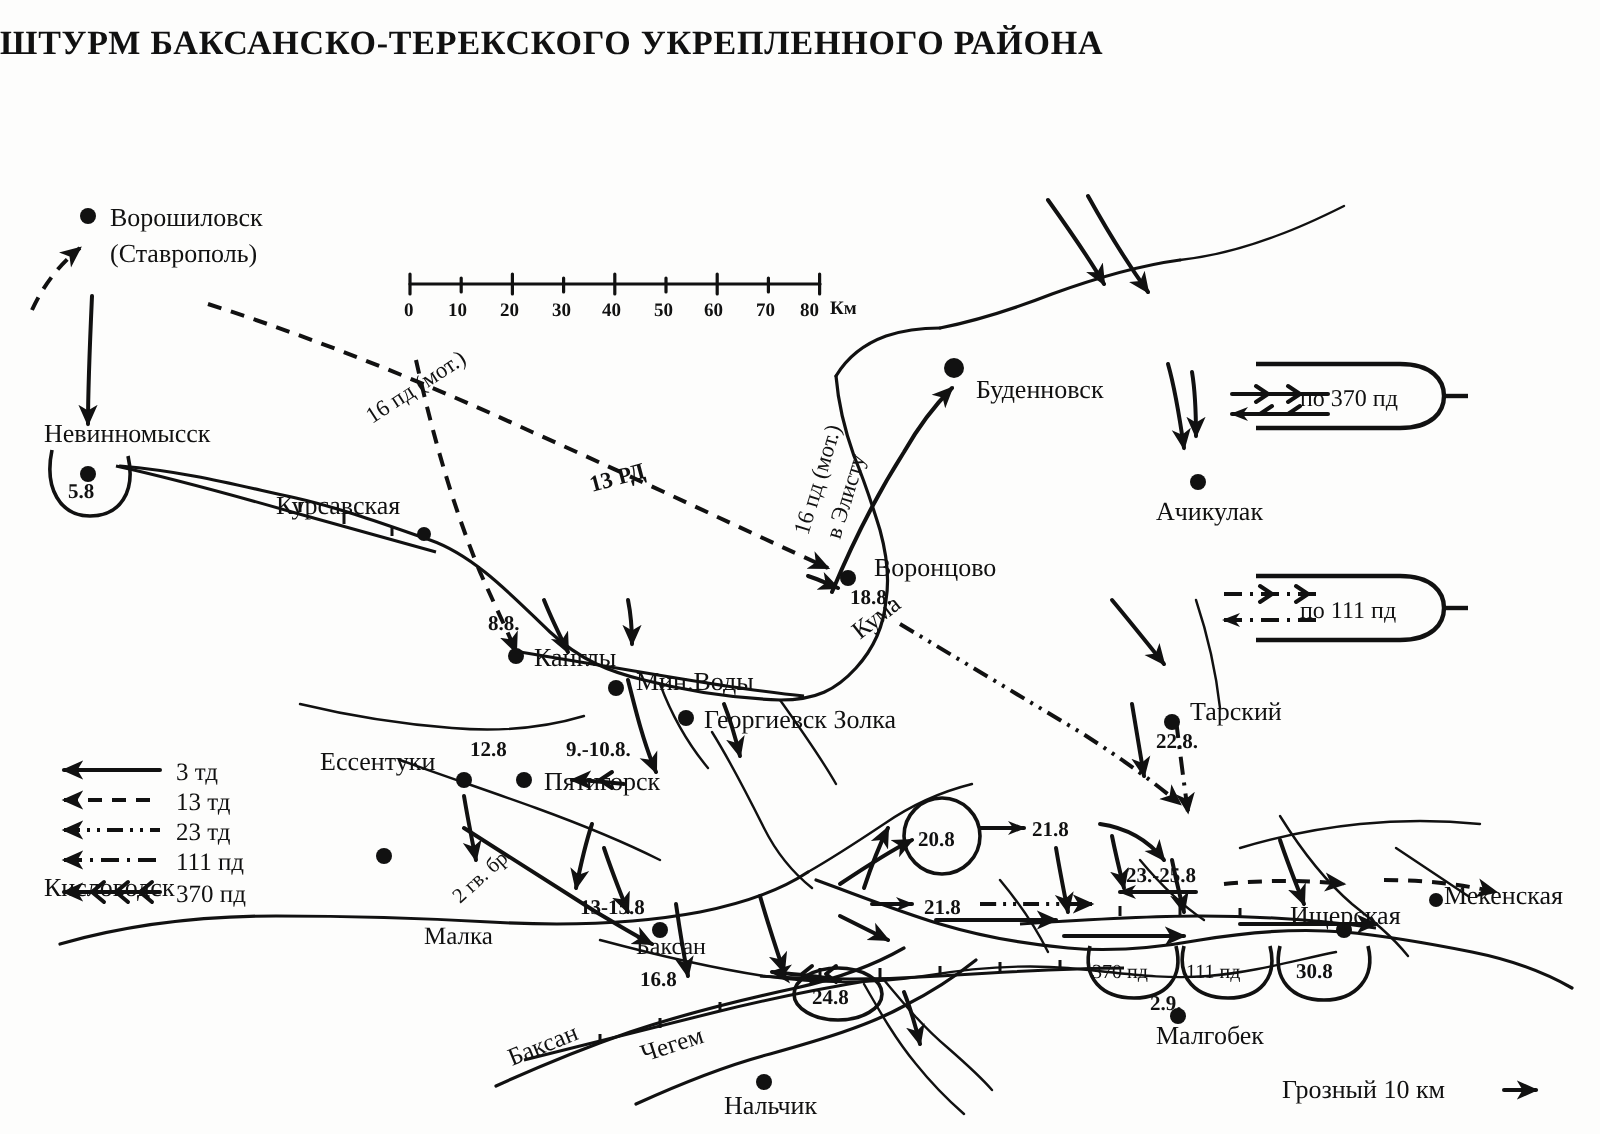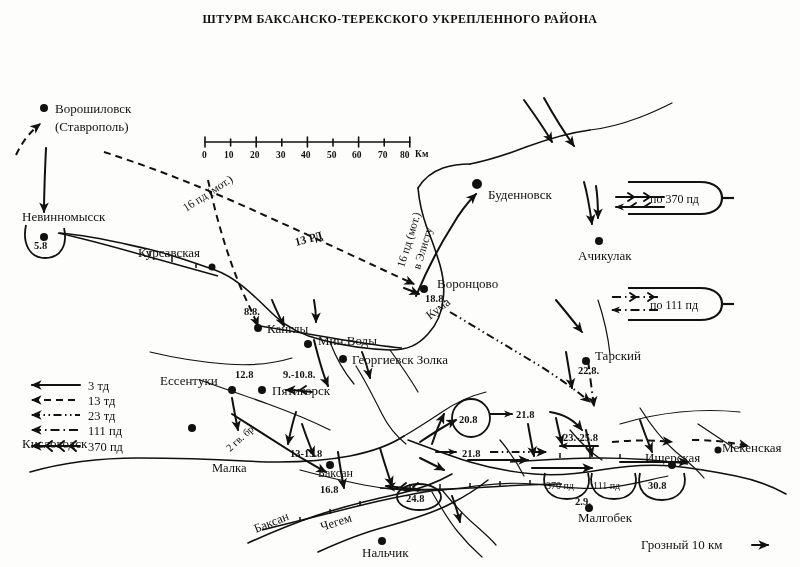--- a/index.html
+++ b/index.html
@@ -17,22 +17,22 @@
     width: 800px;
     height: 567px;
     background: #fdfdfc;
     overflow: hidden;
   }
   #map-title {
     position: absolute;
     top: 12px;
     left: 0;
     width: 800px;
-    text-align: center;
-    font-size: 12px;
+    text-align: left;
+    font-size: 17px;
     font-weight: bold;
     letter-spacing: 0.4px;
     font-family: "Liberation Serif", "DejaVu Serif", serif;
     color: #111;
   }
   svg#map-canvas {
     position: absolute;
     top: 0;
     left: 0;
     width: 800px;

